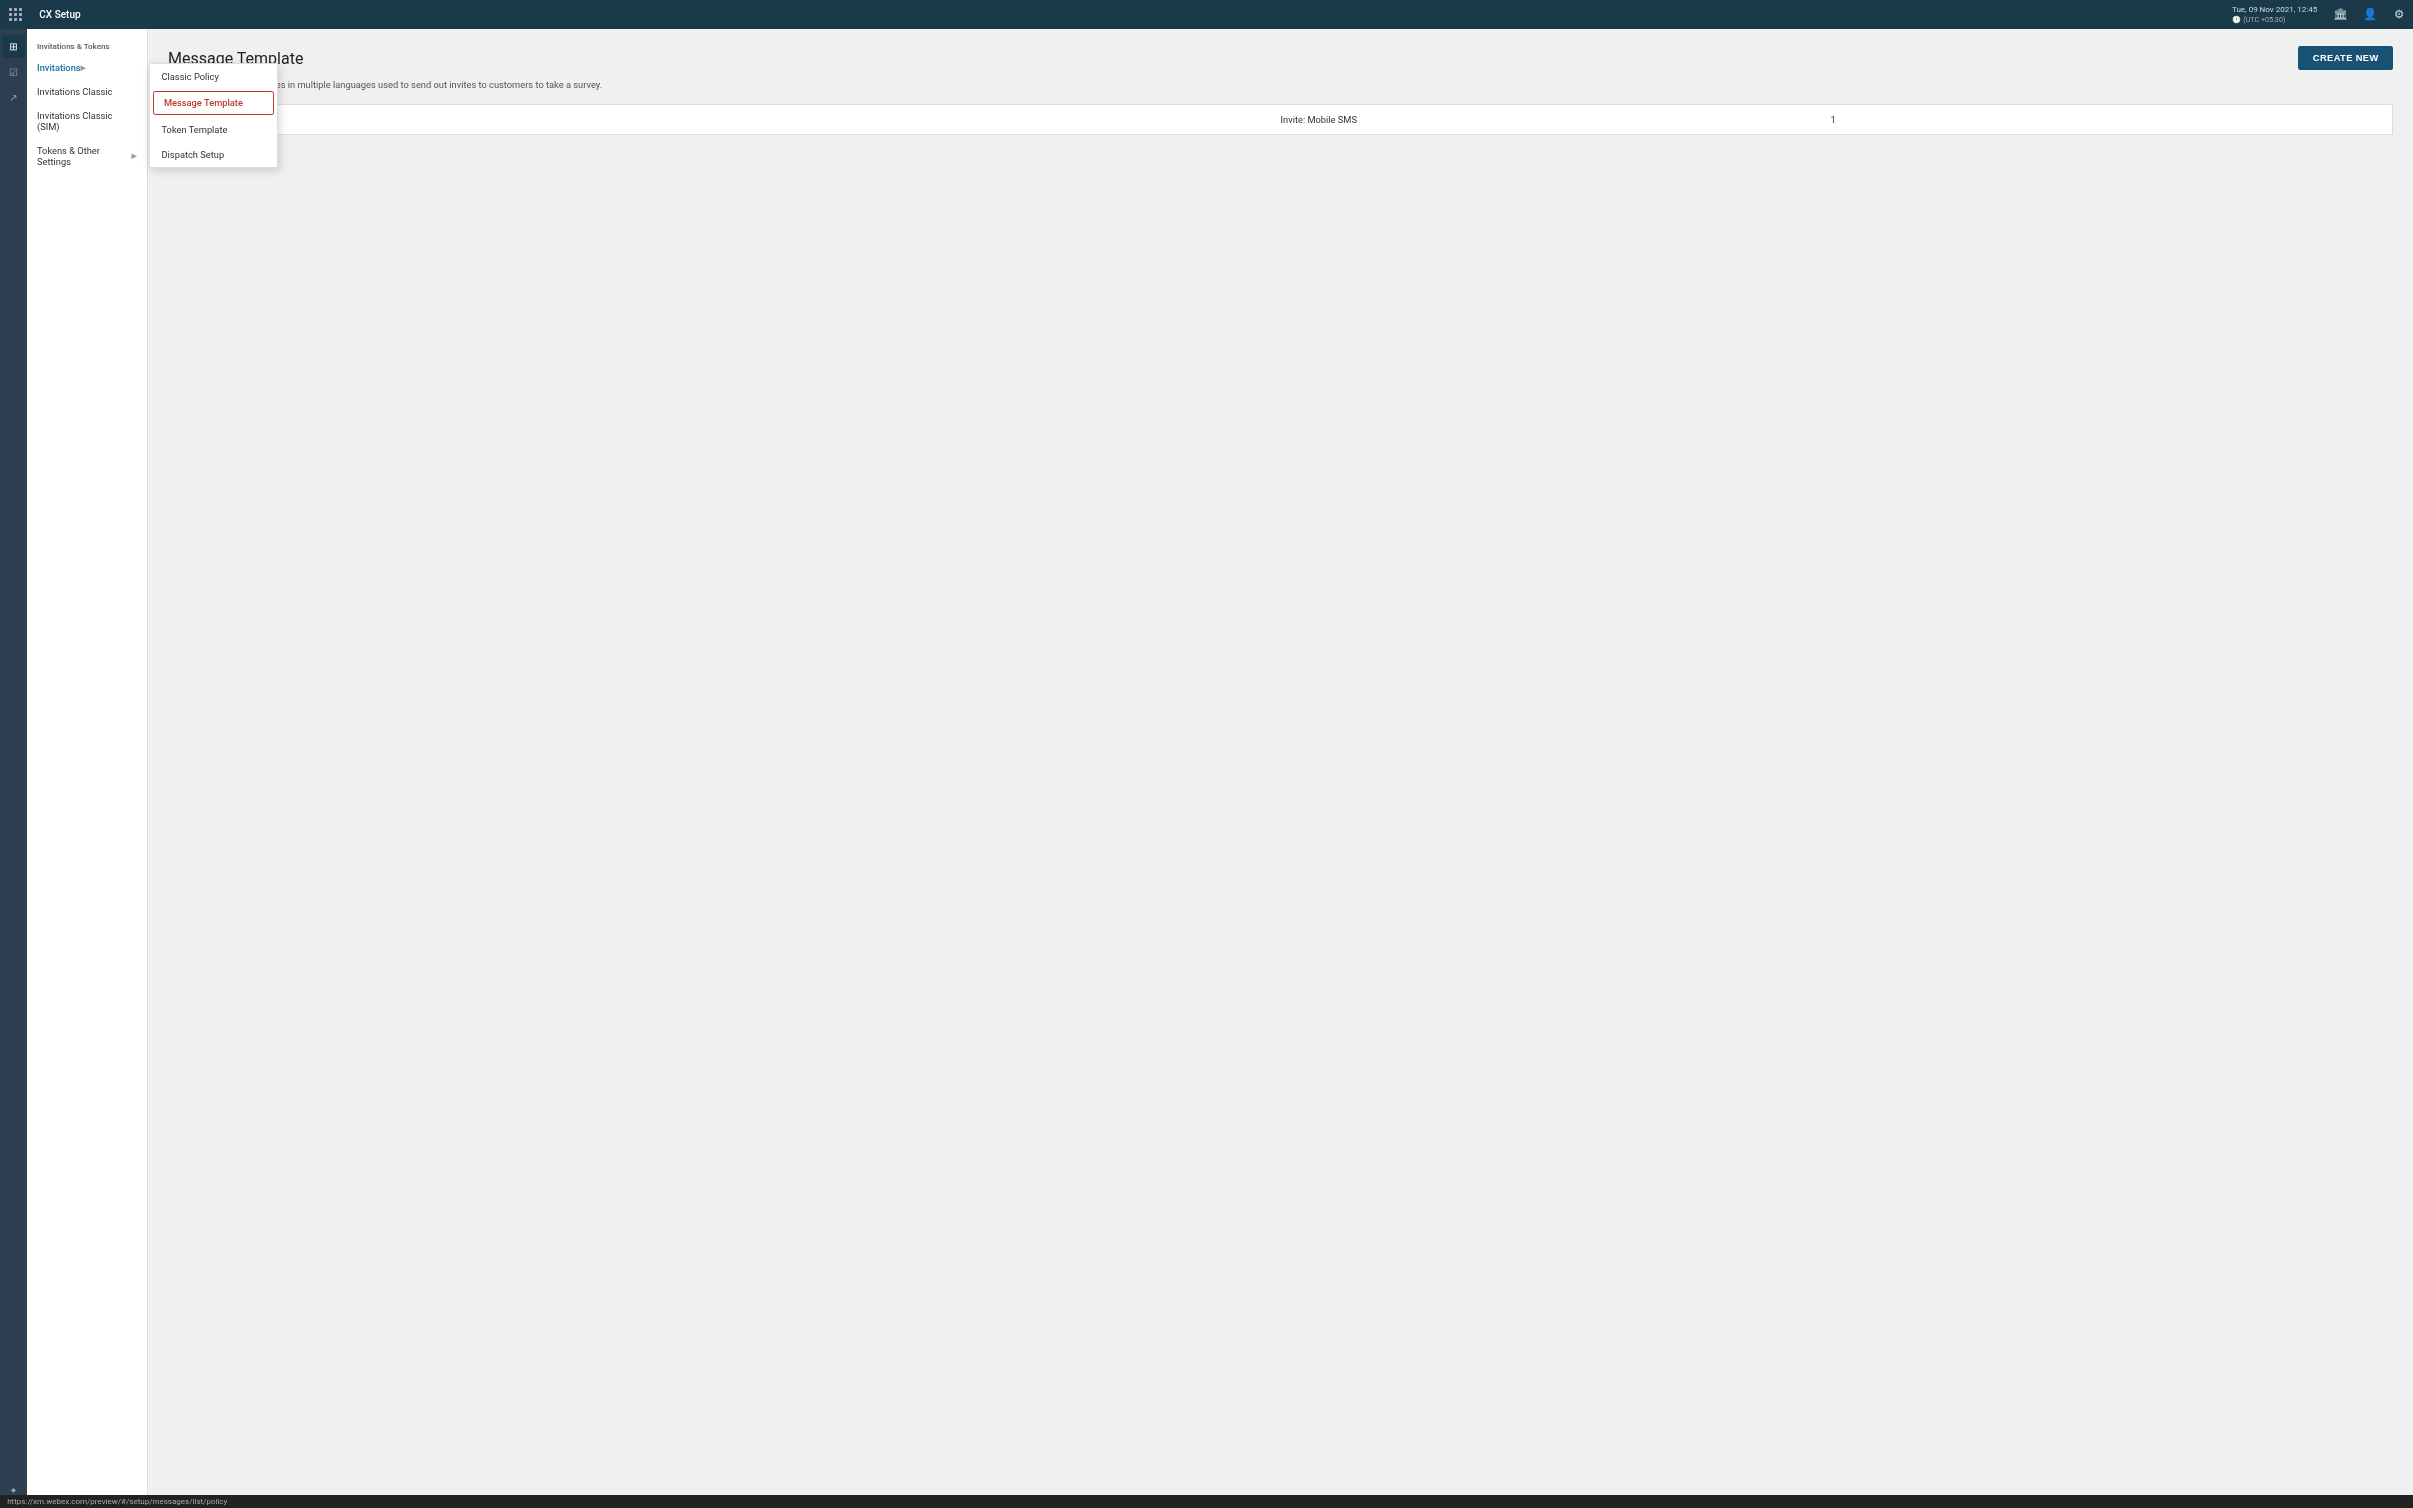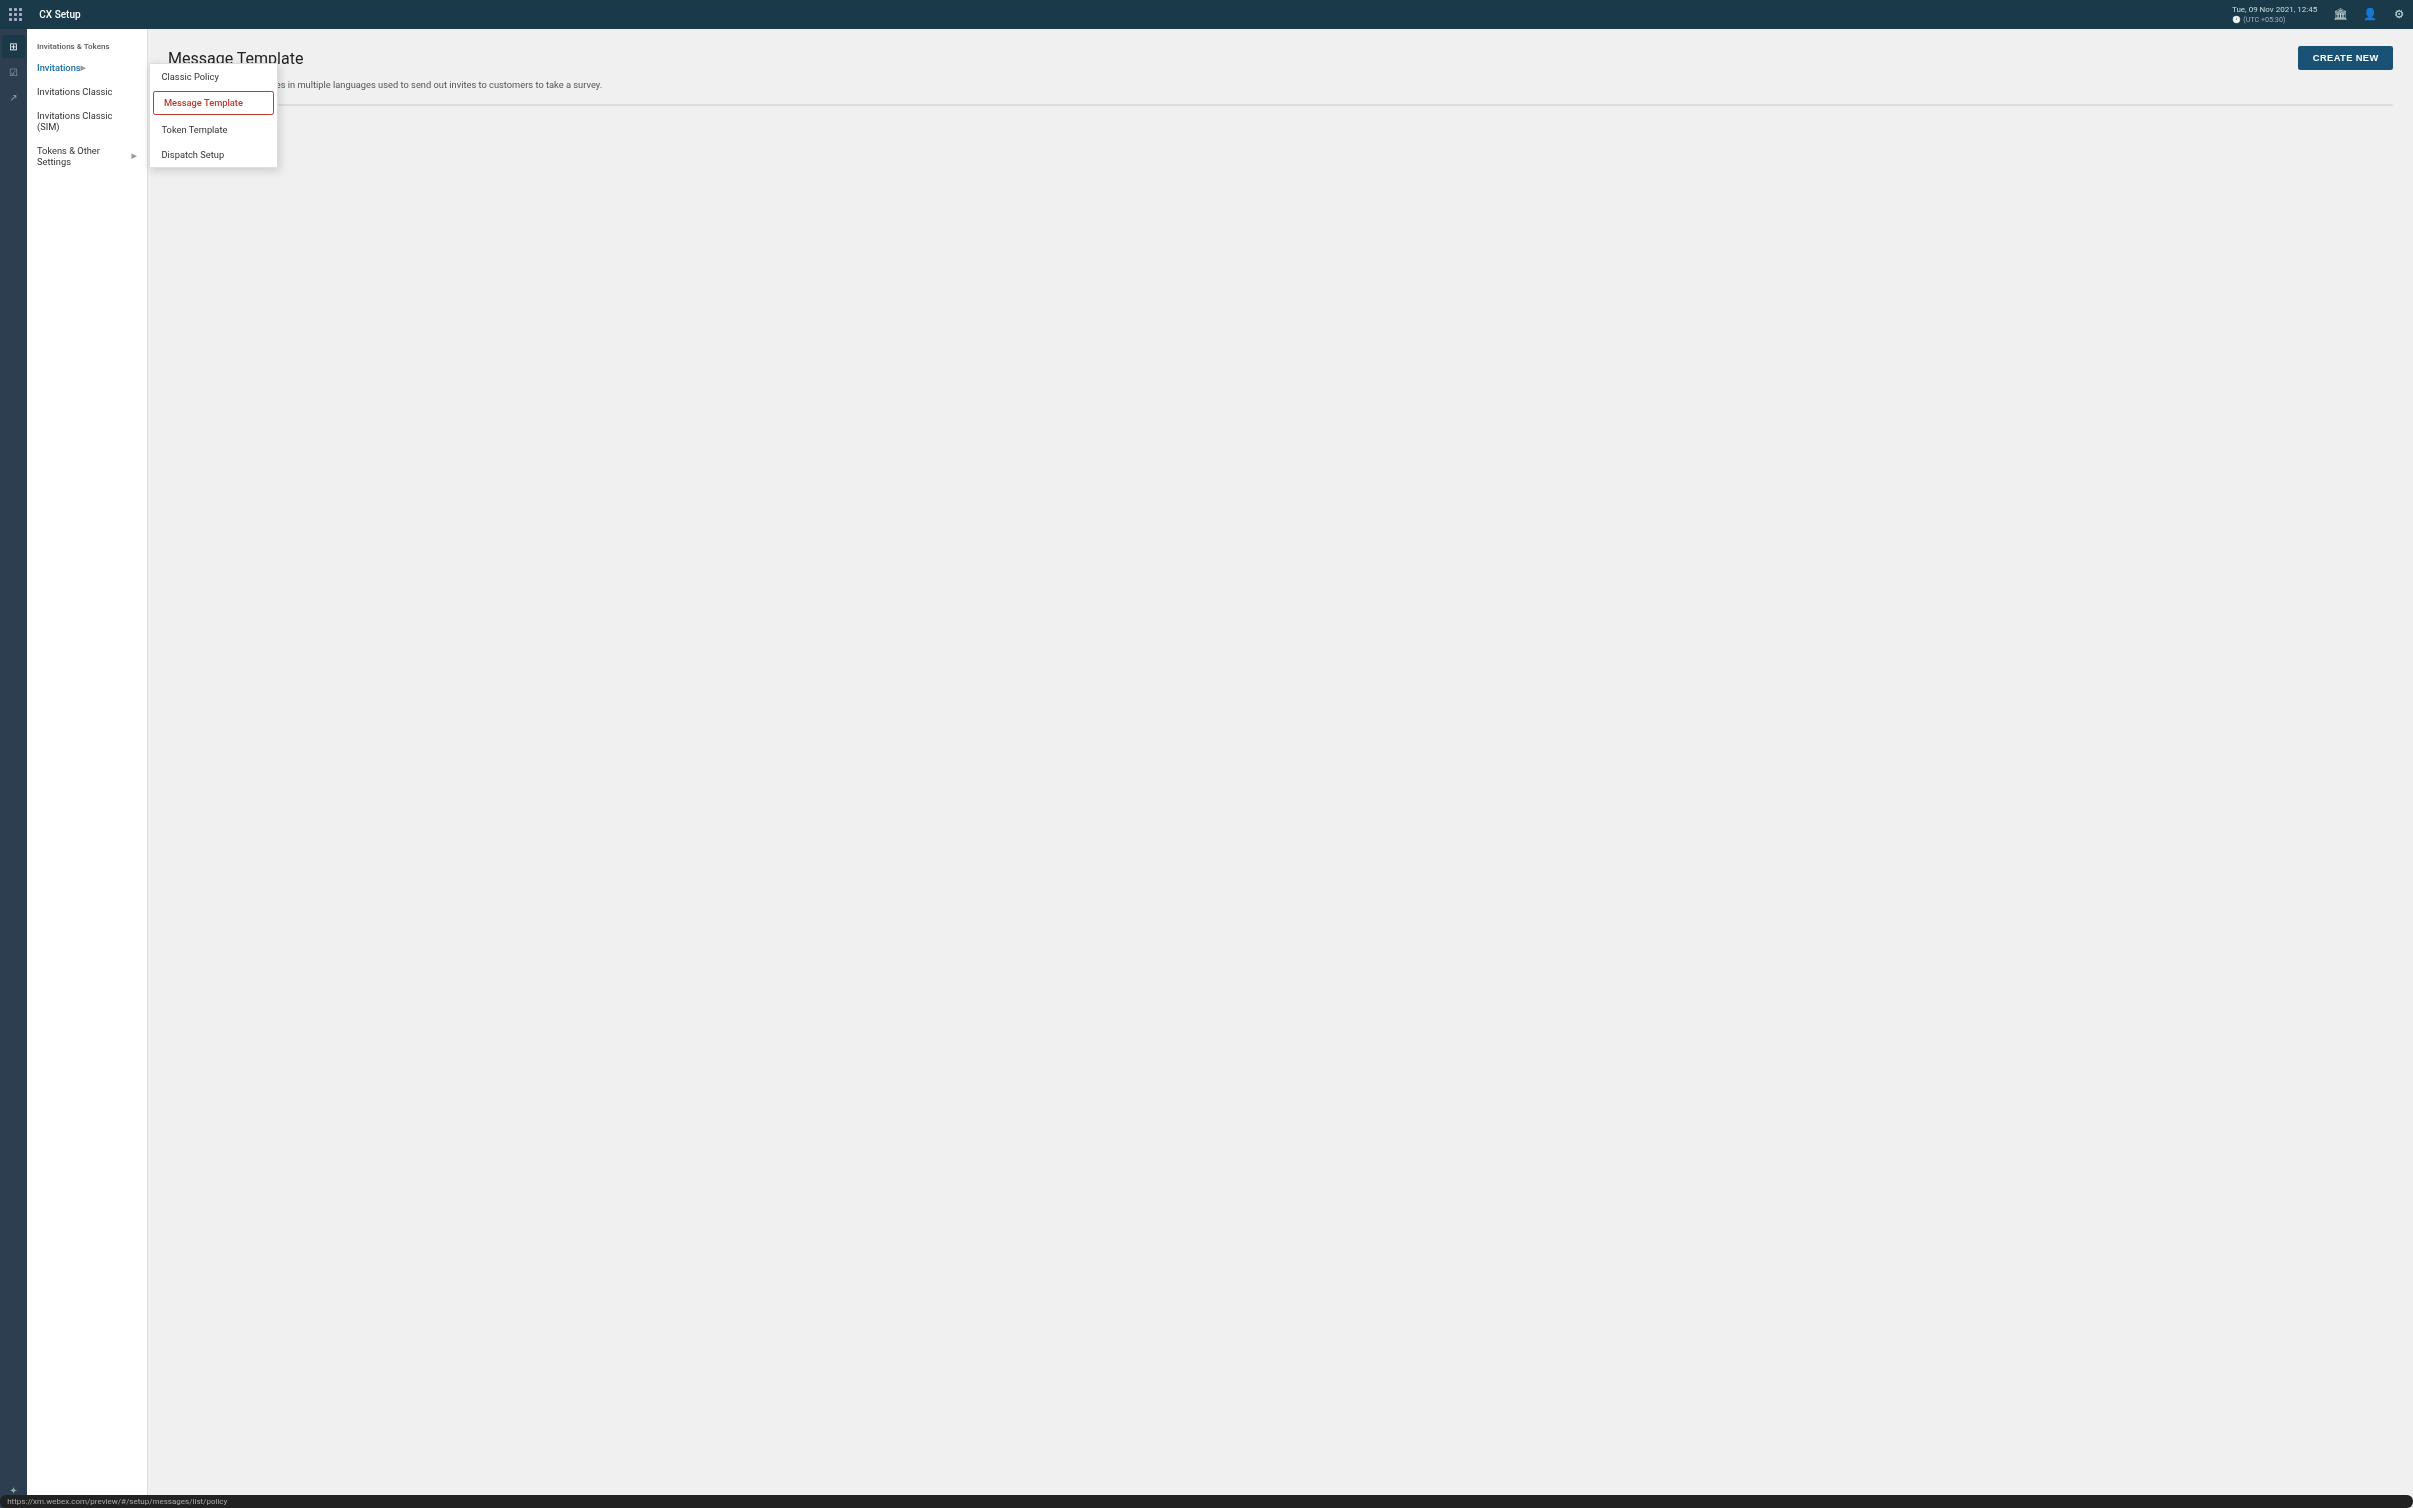--- a/index.html
+++ b/index.html
@@ -102,21 +102,21 @@
     }
     .table-data-row:last-child { border-bottom: none; }
     .table-data-cell { font-size: 9.3px; color: #333; flex: 1; }
     .table-data-cell.name-col { flex: 2; color: #1a6fa0; cursor: pointer; }
     .table-name-text { color: #555; font-size: 9.3px; }
 
     
     .status-bar {
       position: fixed; bottom: 0; left: 0; right: 0;
       background: #222; color: #aaa; font-size: 8px;
-      padding: 2.2px 7.2px; z-index: 1000; border-radius: 6px;
+      padding: 2.2px 7.2px; z-index: 1000;
     }
 
     
     .clock-icon { font-size: 7.2px; }
   </style>
 </head>
 <body>
 
 <div class="topbar">
   <div class="topbar-left">
@@ -187,20 +187,27 @@
 
   <div class="main-content">
     <div class="page-header">
       <h1 class="page-title">Message Template</h1>
       <button class="btn-create-new">CREATE NEW</button>
     </div>
 
     <div class="page-subtitle">Manage message templates in multiple languages used to send out invites to customers to take a survey.</div>
 
     <div class="table-container">
+      <div class="table-data-row">
+        <div class="table-data-cell name-col">
+          <span class="table-name-text"></span>
+        </div>
+        <div class="table-data-cell">Invite: Mobile SMS</div>
+        <div class="table-data-cell">1</div>
+      </div>
     </div>
   </div>
 </div>
 
 <div class="status-bar">
   <span>https://xm.webex.com/preview/#/setup/messages/list/policy</span>
 </div>
 
 
 </body></html>

